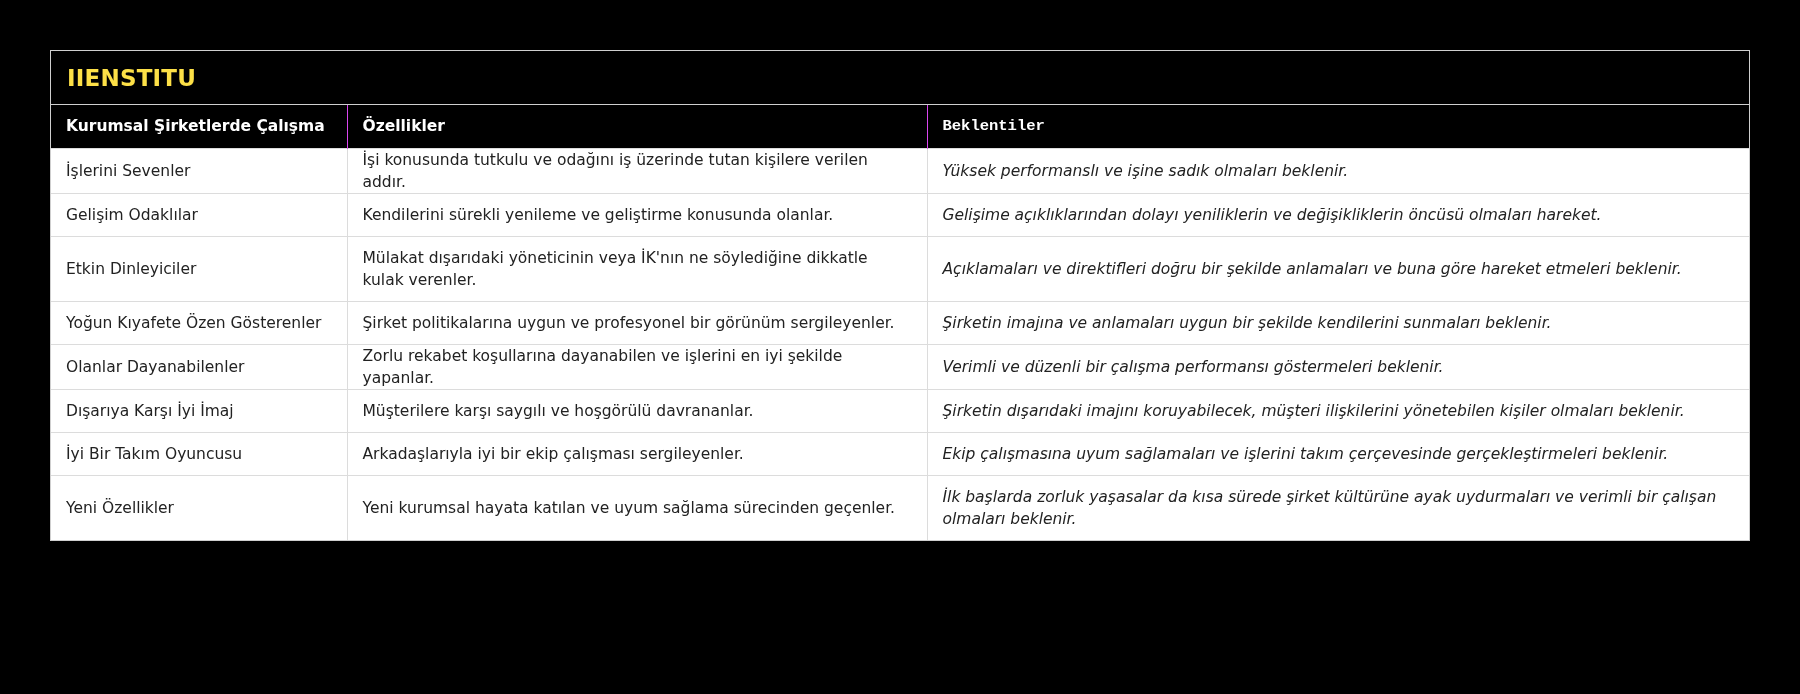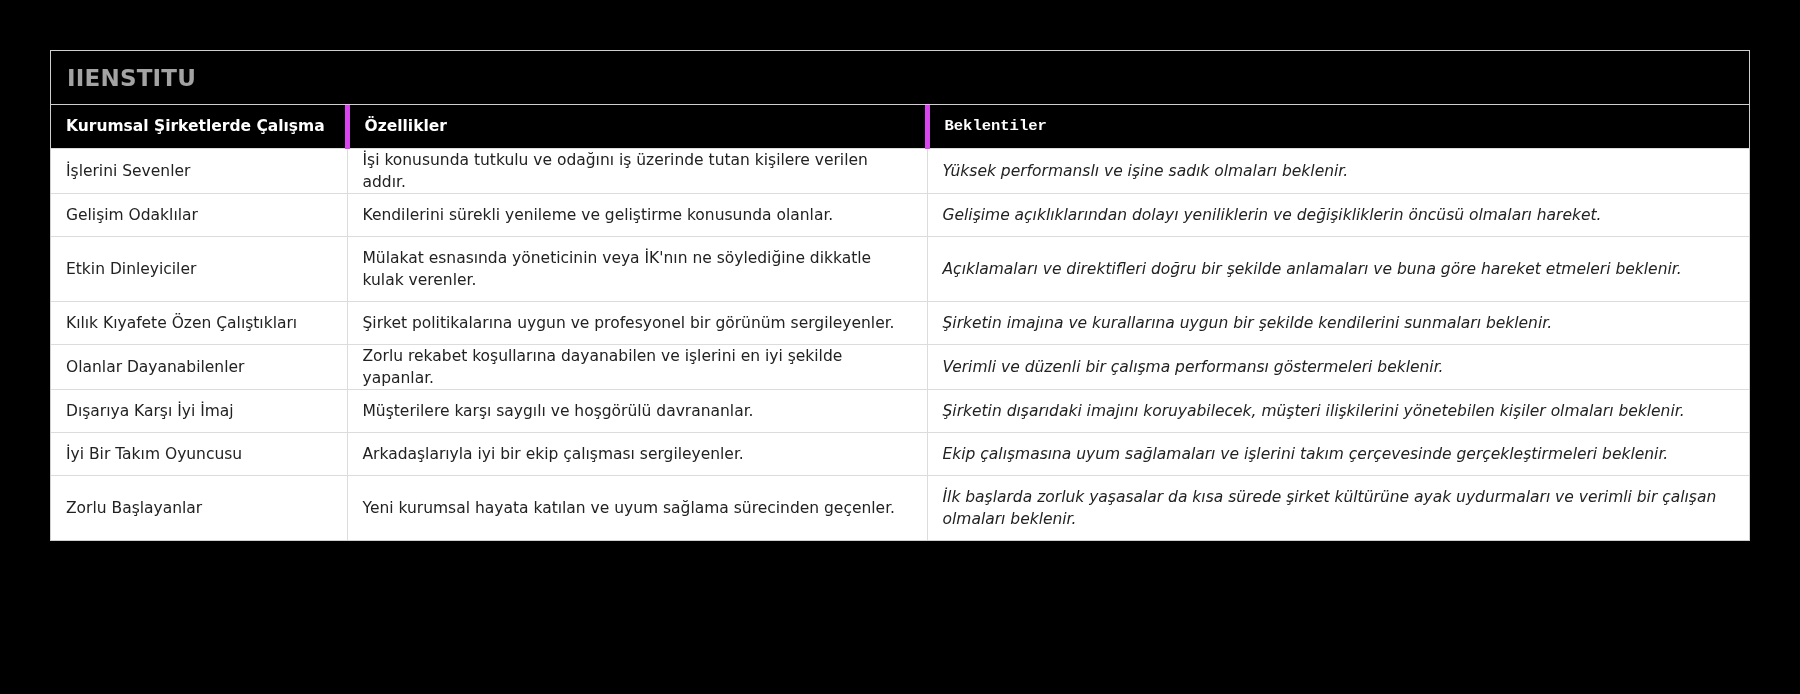--- a/index.html
+++ b/index.html
@@ -6,31 +6,31 @@
     body {
       width: 1800px; height: 694px; background: #000000;
       font-family: "DejaVu Sans", "Liberation Sans", sans-serif;
       position: relative; overflow: hidden;
     }
     .table-wrap {
       position: absolute; left: 50px; top: 50px; width: 1700px;
       border: 1px solid #cfcfcf; box-sizing: border-box;
     }
     .title-bar {
-      height: 54px; background: #000; color: #a3a3a3;
+      height: 54px; background: #000; color: #fde047;
       font-weight: bold; font-size: 23px; line-height: 54px;
       padding-left: 16px; border-bottom: 1px solid #cfcfcf; box-sizing: border-box;
       letter-spacing: 0.2px;
     }
     table { border-collapse: collapse; width: 100%; table-layout: fixed; }
     col.c1 { width: 296px; } col.c2 { width: 580px; } col.c3 { width: auto; }
     thead th {
       background: #000; color: #fff; text-align: left; font-weight: bold;
       font-size: 15.5px; height: 43px; padding: 0 15px; box-sizing: border-box;
-      border-right: 5px solid #d946ef;
+      border-right: 1px solid #d946ef;
     }
     thead th:last-child { border-right: none; font-family: Liberation Mono, monospace; }
     tbody td {
       background: #fff; color: #222; font-size: 15.5px; line-height: 22px;
       padding: 0 15px; border-right: 1px solid #dcdcdc; border-top: 1px solid #dcdcdc;
       vertical-align: middle; height: 43px; box-sizing: border-box;
     }
     tbody td:last-child { border-right: none; font-style: italic; }
     tbody tr.tall td { height: 65px; }
   </style>
@@ -58,43 +58,43 @@
         <td>İşi konusunda tutkulu ve odağını iş üzerinde tutan kişilere verilen addır.</td>
         <td>Yüksek performanslı ve işine sadık olmaları beklenir.</td>
       </tr>
       <tr>
         <td>Gelişim Odaklılar</td>
         <td>Kendilerini sürekli yenileme ve geliştirme konusunda olanlar.</td>
         <td>Gelişime açıklıklarından dolayı yeniliklerin ve değişikliklerin öncüsü olmaları hareket.</td>
       </tr>
       <tr class="tall">
         <td>Etkin Dinleyiciler</td>
-        <td>Mülakat esnasında yöneticinin veya İK'nın ne söylediğine dikkatle kulak verenler.</td>
+        <td>Mülakat dışarıdaki yöneticinin veya İK'nın ne söylediğine dikkatle kulak verenler.</td>
         <td>Açıklamaları ve direktifleri doğru bir şekilde anlamaları ve buna göre hareket etmeleri beklenir.</td>
       </tr>
       <tr>
-        <td>Kılık Kıyafete Özen Çalıştıkları</td>
+        <td>Yoğun Kıyafete Özen Gösterenler</td>
         <td>Şirket politikalarına uygun ve profesyonel bir görünüm sergileyenler.</td>
-        <td>Şirketin imajına ve kurallarına uygun bir şekilde kendilerini sunmaları beklenir.</td>
+        <td>Şirketin imajına ve anlamaları uygun bir şekilde kendilerini sunmaları beklenir.</td>
       </tr>
       <tr>
         <td>Olanlar Dayanabilenler</td>
         <td>Zorlu rekabet koşullarına dayanabilen ve işlerini en iyi şekilde yapanlar.</td>
         <td>Verimli ve düzenli bir çalışma performansı göstermeleri beklenir.</td>
       </tr>
       <tr>
         <td>Dışarıya Karşı İyi İmaj</td>
         <td>Müşterilere karşı saygılı ve hoşgörülü davrananlar.</td>
         <td>Şirketin dışarıdaki imajını koruyabilecek, müşteri ilişkilerini yönetebilen kişiler olmaları beklenir.</td>
       </tr>
       <tr>
         <td>İyi Bir Takım Oyuncusu</td>
         <td>Arkadaşlarıyla iyi bir ekip çalışması sergileyenler.</td>
         <td>Ekip çalışmasına uyum sağlamaları ve işlerini takım çerçevesinde gerçekleştirmeleri beklenir.</td>
       </tr>
       <tr class="tall">
-        <td>Zorlu Başlayanlar</td>
+        <td>Yeni Özellikler</td>
         <td>Yeni kurumsal hayata katılan ve uyum sağlama sürecinden geçenler.</td>
         <td>İlk başlarda zorluk yaşasalar da kısa sürede şirket kültürüne ayak uydurmaları ve verimli bir çalışan olmaları beklenir.</td>
       </tr>
     </tbody>
   </table>
 </div>
 
 </body></html>

